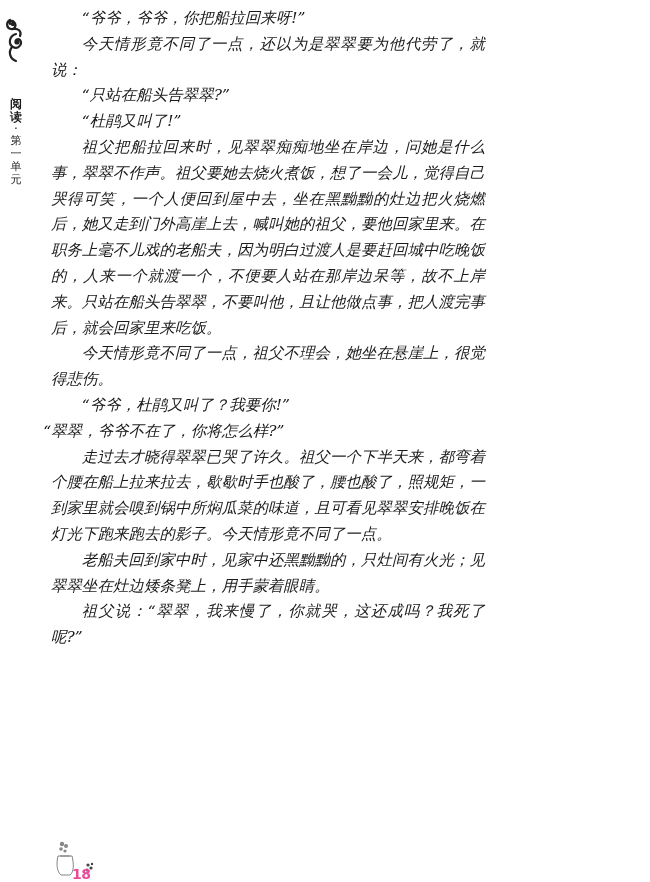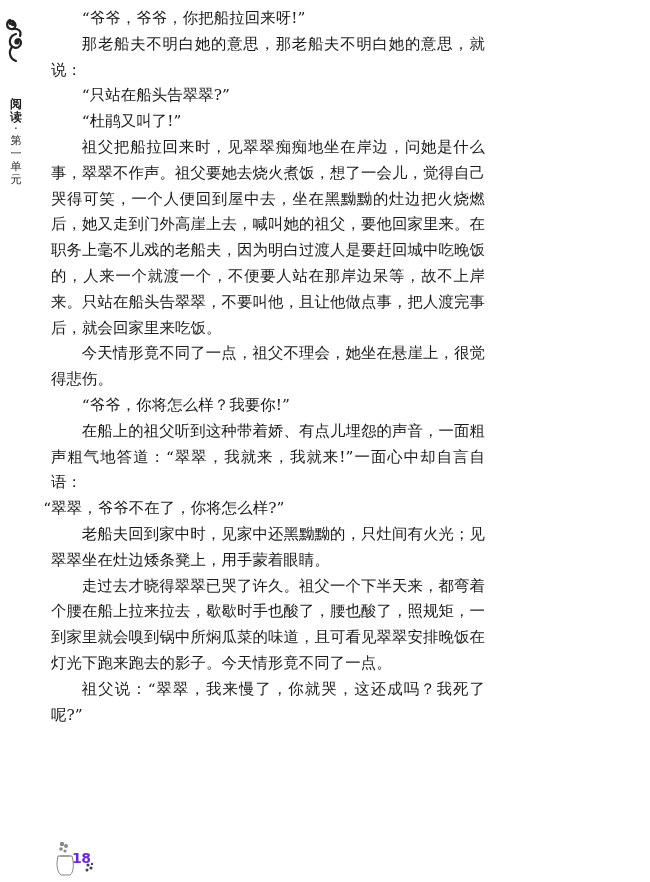--- a/index.html
+++ b/index.html
@@ -6,26 +6,26 @@
   body { width: 650px; height: 882px; position: relative; overflow: hidden;
          font-family: "DejaVu Serif", "Liberation Serif", serif; color: #1a1a1a; }
   .ornament-top { position: absolute; left: 4px; top: 14px; width: 22px; height: 50px; }
   .side-tab { position: absolute; left: 8px; top: 98px; width: 16px;
               font-family: "DejaVu Sans", sans-serif; font-size: 11px; line-height: 13px;
               text-align: center; }
   .side-tab .strong { font-weight: bold; font-size: 12px; }
   .side-tab .dot { font-size: 12px; line-height: 10px; }
   .body-text { position: absolute; left: 51px; top: 6px; width: 434px;
                font-size: 15.4px; line-height: 25.8px; letter-spacing: 0.1px; }
-  .body-text p { margin: 0; text-align: justify; text-align-last: left; }
+  .body-text p { margin: 0; text-align: justify; text-align-last: left; font-style: italic; }
   .body-text p.indent { text-indent: 2em; }
   .body-text p.hang { text-indent: -0.5em; }
   .page-num-wrap { position: absolute; left: 52px; top: 838px; width: 50px; height: 40px; }
-  .page-num { position: absolute; left: 20px; top: 12px; font-family: "DejaVu Sans", sans-serif;
-              font-size: 14px; font-weight: bold; color: #6d28d9; letter-spacing: -0.5px; }
+  .page-num { position: absolute; left: 20px; top: 28px; font-family: "DejaVu Sans", sans-serif;
+              font-size: 14px; font-weight: bold; color: #ec4899; letter-spacing: -0.5px; }
 </style>
 </head>
 <body>
 
 <svg class="ornament-top" viewBox="0 0 22 50">
   <g fill="none" stroke="#222" stroke-width="2.2" stroke-linecap="round">
     <path d="M6 6 C2 8 2 14 7 15 C11 16 13 11 10 8 C8 6 5 7 6 10"></path>
     <path d="M9 15 C14 14 18 17 16 22"></path>
     <path d="M12 20 C5 22 4 30 9 33 C14 36 19 30 16 26 C14 24 11 26 12 28"></path>
     <path d="M8 33 C4 38 6 45 12 47"></path>
@@ -39,30 +39,29 @@
   <div class="strong">读</div>
   <div class="dot">·</div>
   <div>第</div>
   <div>一</div>
   <div>单</div>
   <div>元</div>
 </div>
 
 <div class="body-text">
   <p class="indent">“爷爷，爷爷，你把船拉回来呀!”</p>
-  <p class="indent">那老船夫不明白她的意思，那老船夫不明白她的意思，就说：</p>
+  <p class="indent">今天情形竟不同了一点，还以为是翠翠要为他代劳了，就说：</p>
   <p class="indent">“只站在船头告翠翠?”</p>
   <p class="indent">“杜鹃又叫了!”</p>
   <p class="indent">祖父把船拉回来时，见翠翠痴痴地坐在岸边，问她是什么事，翠翠不作声。祖父要她去烧火煮饭，想了一会儿，觉得自己哭得可笑，一个人便回到屋中去，坐在黑黝黝的灶边把火烧燃后，她又走到门外高崖上去，喊叫她的祖父，要他回家里来。在职务上毫不儿戏的老船夫，因为明白过渡人是要赶回城中吃晚饭的，人来一个就渡一个，不便要人站在那岸边呆等，故不上岸来。只站在船头告翠翠，不要叫他，且让他做点事，把人渡完事后，就会回家里来吃饭。</p>
   <p class="indent">今天情形竟不同了一点，祖父不理会，她坐在悬崖上，很觉得悲伤。</p>
-  <p class="indent">“爷爷，你将怎么样？我要你!”</p>
-  <p class="indent">在船上的祖父听到这种带着娇、有点儿埋怨的声音，一面粗声粗气地答道：“翠翠，我就来，我就来!”一面心中却自言自语：</p>
+  <p class="indent">“爷爷，杜鹃又叫了？我要你!”</p>
   <p class="hang">“翠翠，爷爷不在了，你将怎么样?”</p>
+  <p class="indent">走过去才晓得翠翠已哭了许久。祖父一个下半天来，都弯着个腰在船上拉来拉去，歇歇时手也酸了，腰也酸了，照规矩，一到家里就会嗅到锅中所焖瓜菜的味道，且可看见翠翠安排晚饭在灯光下跑来跑去的影子。今天情形竟不同了一点。</p>
   <p class="indent">老船夫回到家中时，见家中还黑黝黝的，只灶间有火光；见翠翠坐在灶边矮条凳上，用手蒙着眼睛。</p>
-  <p class="indent">走过去才晓得翠翠已哭了许久。祖父一个下半天来，都弯着个腰在船上拉来拉去，歇歇时手也酸了，腰也酸了，照规矩，一到家里就会嗅到锅中所焖瓜菜的味道，且可看见翠翠安排晚饭在灯光下跑来跑去的影子。今天情形竟不同了一点。</p>
   <p class="indent">祖父说：“翠翠，我来慢了，你就哭，这还成吗？我死了呢?”</p>
 
 </div>
 
 <div class="page-num-wrap">
   <svg width="50" height="40" viewBox="0 0 50 40" style="position:absolute;left:0;top:0;">
     <g fill="none" stroke="#777" stroke-width="0.9">
       <path d="M6 18 C4 26 5 34 9 37 L18 37 C22 34 22 26 20 18 Z"></path>
       <path d="M8 18 L18 18"></path>
     </g>

